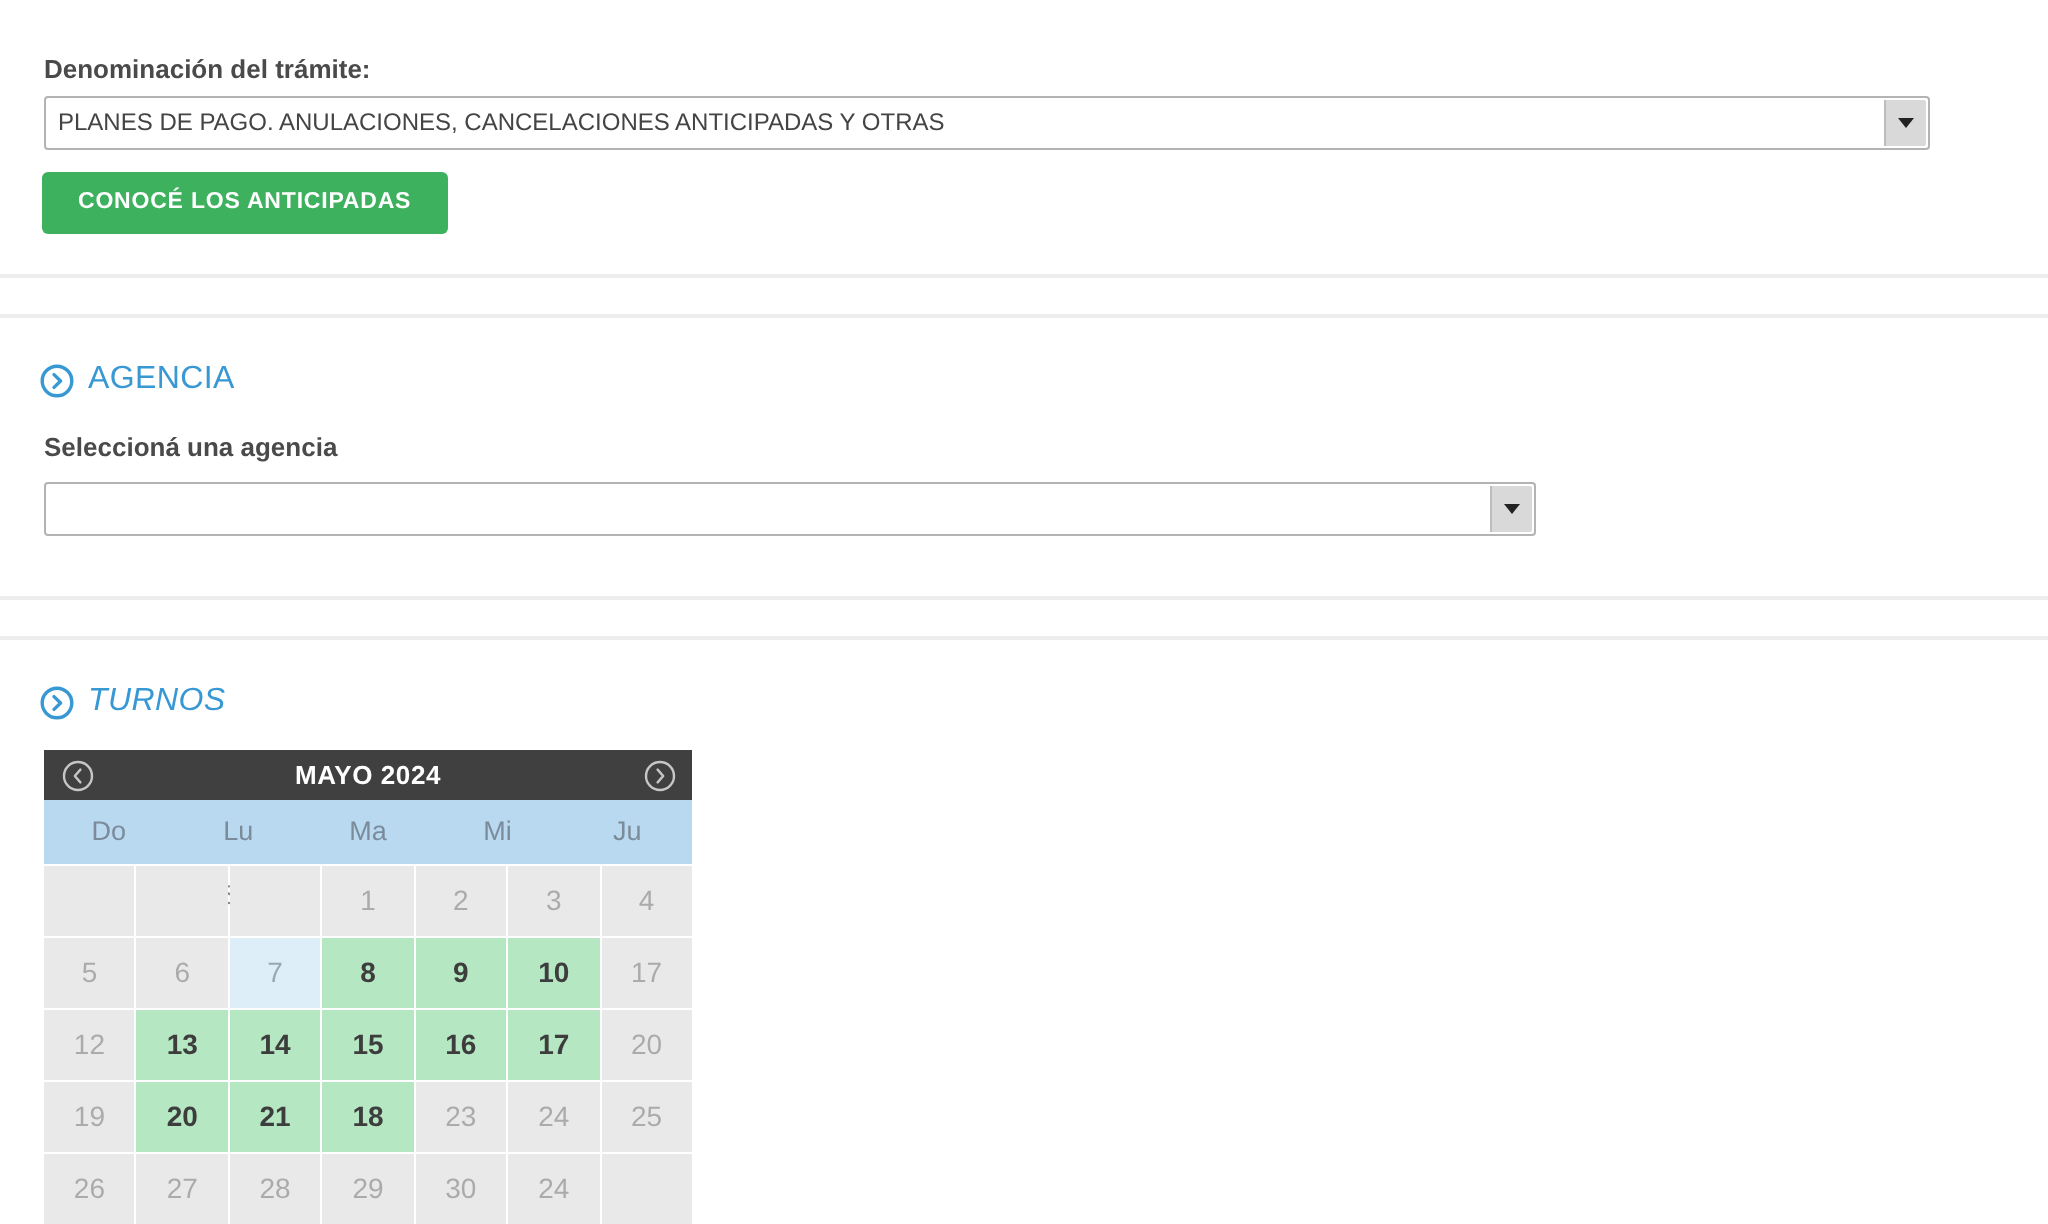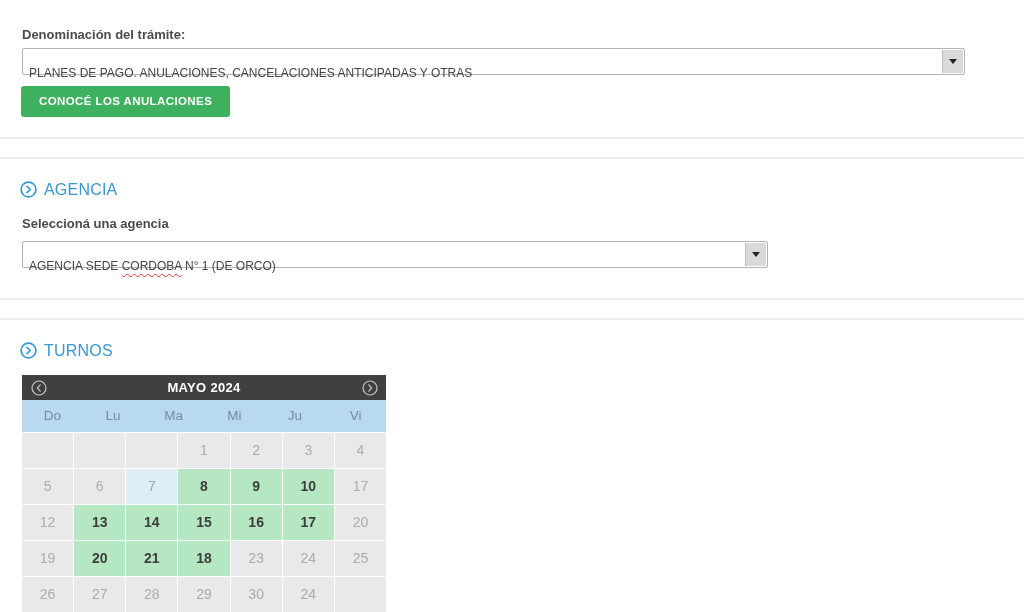--- a/index.html
+++ b/index.html
@@ -10,21 +10,21 @@
   }
   .field-label{
     display:block;font-size:13px;font-weight:bold;color:#4a4a4a;line-height:16px;
   }
   
   .select{
     position:relative;height:25px;background:#fff;border:1px solid #b3b3b3;
     border-radius:2px;cursor:pointer;box-sizing:content-box;
   }
   .select-text{
-    position:absolute;left:6px;top:12px;right:26px;line-height:25px;font-size:12px;color:#444;
+    position:absolute;left:6px;top:0;right:26px;line-height:25px;font-size:12px;color:#444;
     white-space:nowrap;overflow:hidden;
   }
   .select-arrow-box{
     position:absolute;top:1px;right:1px;bottom:1px;width:20px;background:#d9d9d9;
     border-left:1px solid #bdbdbd;border-radius:0 1px 1px 0;
     display:flex;align-items:center;justify-content:center;
   }
   .select-caret{
     width:0;height:0;border-left:4px solid transparent;border-right:4px solid transparent;
     border-top:5px solid #222;
@@ -35,48 +35,48 @@
   }
   
   .btn-green{
     display:inline-block;background:#3eb15f;color:#fff;border:none;border-radius:3px;
     font-family:inherit;font-size:11.5px;font-weight:bold;letter-spacing:.4px;
     padding:0 18px;cursor:pointer;text-align:center;
   }
   
   .divider{height:2px;background:#ededed;border:none;margin:0;width:1024px;}
   
-  .section-header{display:flex;align-items:flex-start;gap:7px;margin-left:20px;}
+  .section-header{display:flex;align-items:flex-end;gap:7px;margin-left:20px;}
   .section-title{font-size:16px;color:#3798d4;letter-spacing:.2px;}
   .circle-arrow-icon{display:block;}
   
   .lbl-tramite{margin:27px 0 0 22px;}
   .sel-tramite{margin:5px 0 0 22px;width:941px;}
   .btn-requisitos{margin:11px 0 0 21px;height:31px;line-height:31px;}
   .hr1{margin-top:20px;} .hr2{margin-top:18px;}
   .hdr-agencia{margin-top:22px;}
   .lbl-agencia{margin:17px 0 0 22px;}
   .row-agencia{position:relative;margin:9px 0 0 22px;height:30px;width:1002px;}
   .sel-agencia{width:744px;}
   .btn-buscador{position:absolute;top:0;left:896px;width:95px;height:30px;line-height:30px;padding:0;}
   .hr3{margin-top:27px;} .hr4{margin-top:18px;}
-  .hdr-turnos{margin-top:22px;}
-  
-  .calendar{margin:15px 0 0 22px;width:364px;border-radius:10px;}
+  .hdr-turnos{margin-top:22px;font-style:italic;}
+  
+  .calendar{margin:15px 0 0 22px;width:324px;border-radius:10px;}
   .cal-header{
     position:relative;height:25px;background:#404040;color:#fff;
     text-align:center;font-size:13px;font-weight:bold;line-height:25px;letter-spacing:.3px;
   }
   .cal-nav{
     position:absolute;top:4px;width:17px;height:17px;cursor:pointer;
     display:flex;align-items:center;justify-content:center;background:transparent;border:none;padding:0;
   }
   .cal-nav.prev{left:8px;} .cal-nav.next{right:8px;}
   .cal-weekdays{
-    height:32px;background:#b9d9f1;display:grid;grid-template-columns:repeat(6,1fr);
+    height:32px;background:#b9d9f1;display:grid;grid-template-columns:repeat(5,1fr);
   }
   .cal-weekdays span{
     text-align:center;line-height:32px;font-size:13.5px;color:#7b8b9a;
   }
   .cal-grid{
     margin-top:1px;display:grid;grid-template-columns:repeat(7,1fr);gap:1px;background:#fff;
   }
   .cal-cell{
     height:35px;line-height:35px;text-align:center;font-size:14px;
     background:#e9e9e9;color:#ababab;
@@ -92,39 +92,38 @@
 
 <label class="field-label lbl-tramite">Denominación del trámite:</label>
 
 <div class="select sel-tramite">
   <span class="select-text">PLANES DE PAGO. ANULACIONES, CANCELACIONES ANTICIPADAS Y OTRAS</span>
   <span class="select-arrow-box">
     <span class="select-caret"></span>
   </span>
 </div>
 
-<button class="btn-green btn-requisitos">CONOCÉ LOS ANULACIONES</button>
+<button class="btn-green btn-requisitos">CONOCÉ LOS ANTICIPADAS</button>
 
 <hr class="divider hr1">
 <hr class="divider hr2">
 
 
 <div class="section-header hdr-agencia">
   <svg class="circle-arrow-icon" width="17" height="17" viewBox="0 0 17 17">
     <circle cx="8.5" cy="8.5" r="7.4" fill="none" stroke="#3798d4" stroke-width="1.7"></circle>
     <path d="M7 5.3 L10.3 8.5 L7 11.7" fill="none" stroke="#3798d4" stroke-width="1.7" stroke-linecap="round" stroke-linejoin="round"></path>
   </svg>
   <span class="section-title">AGENCIA</span>
 </div>
 
 <label class="field-label lbl-agencia">Seleccioná una agencia</label>
 
 <div class="row-agencia">
   <div class="select sel-agencia">
-    <span class="select-text"><span>AGENCIA SEDE </span><span class="misspelled">CORDOBA</span><span> N° 1 (DE ORCO)</span></span>
     <span class="select-arrow-box">
       <span class="select-caret"></span>
     </span>
   </div>
 </div>
 
 <hr class="divider hr3">
 <hr class="divider hr4">
 
 

